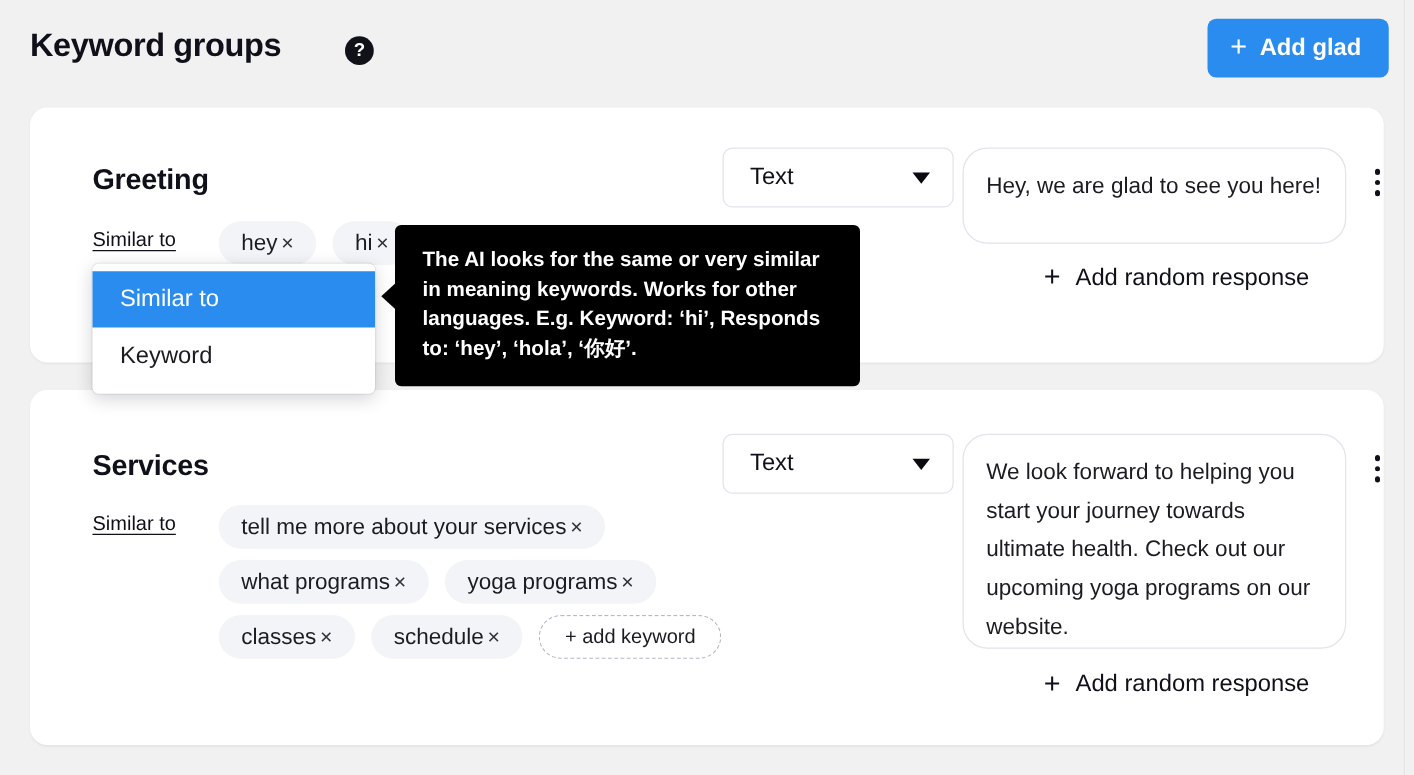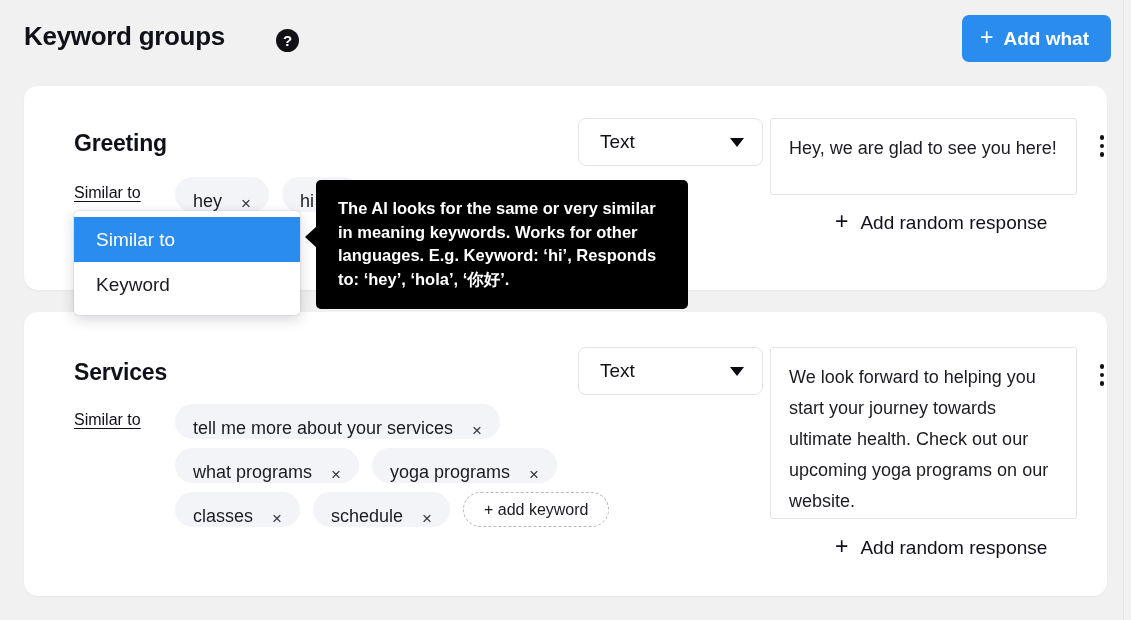--- a/index.html
+++ b/index.html
@@ -122,22 +122,22 @@
     display: flex;
     flex-wrap: wrap;
     gap: 9px 13px;
     align-items: flex-start;
   }
   #chips-greeting { left: 151px; top: 91px; width: 400px; }
   #chips-services { left: 151px; top: 92px; width: 400px; }
 
   .chip {
     display: inline-flex;
-    align-items: flex-end;
-    gap: 19px;
+    align-items: center;
+    gap: 3px;
     height: 35px;
     padding: 0 18px;
     background: #f3f4f7;
     border-radius: 18px;
     font-size: 18px;
     color: #1b1b22;
     white-space: nowrap;
     cursor: default;
   }
   .chip .x {
@@ -190,21 +190,21 @@
     border-right: 7px solid transparent;
     border-top: 9px solid #0a0a10;
   }
 
   
   .response-box {
     position: absolute;
     width: 307px;
     background: #ffffff;
     border: 1px solid #e2e4ea;
-    border-radius: 3px;
+    border-radius: 20px;
     padding: 14px 18px 15px 18px;
     font-size: 18px;
     line-height: 1.72;
     color: #1b1b22;
     cursor: text;
   }
   #card-greeting .response-box { left: 746px; top: 32px; height: 77px; }
   #card-services .response-box { left: 746px; top: 35px; height: 172px; }
 
   .dots-menu {
@@ -307,21 +307,21 @@
 </head>
 <body>
 
 <div class="page">
 
   <div class="header">
     <div class="page-title">Keyword groups</div>
     <div class="help-icon">?</div>
     <button class="add-group-btn">
       <span class="plus">+</span>
-      <span>Add what</span>
+      <span>Add glad</span>
     </button>
   </div>
 
   <div class="card" id="card-greeting">
     <div class="group-title">Greeting</div>
     <div class="match-link">Similar to</div>
 
     <div class="chips" id="chips-greeting">
       <span class="chip">
         <span>hey</span>

